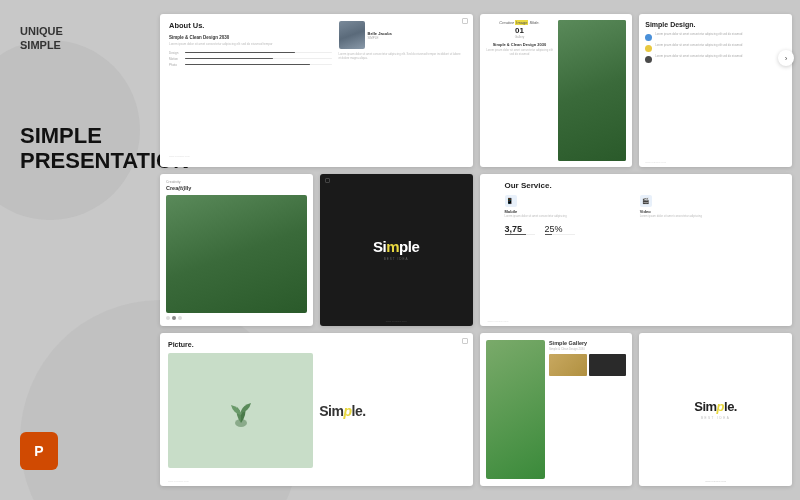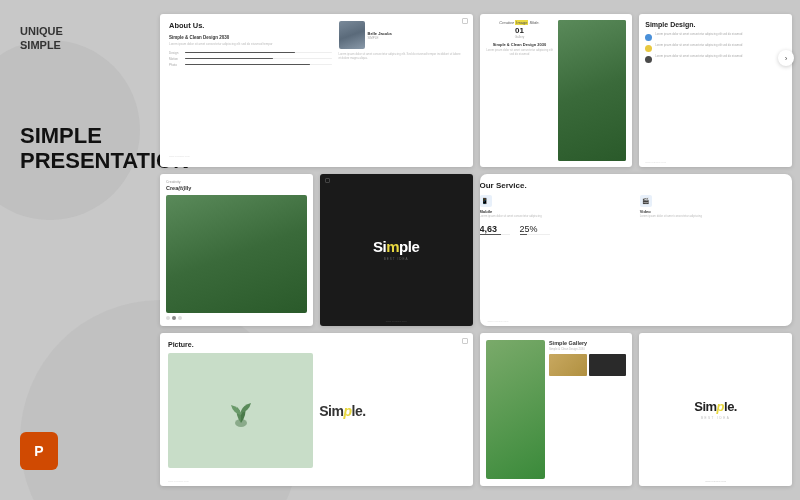--- a/index.html
+++ b/index.html
@@ -239,37 +239,37 @@
     </div>
   </div>
 
   <div class="slide-thumb" style="grid-column:2/3; grid-row:2/3; background:#1a1a1a !important; display:flex; align-items:center; justify-content:center; flex-direction:column; position:relative;">
     <div style="position:absolute;top:4px;left:5px;width:5px;height:5px;border:0.7px solid #444;border-radius:1px;"></div>
     <div style="font-size:15px; font-weight:700; color:#fff; letter-spacing:-0.5px;">Si<span style="color:#e8d840;">m</span>ple</div>
     <div style="font-size:3px; color:#666; margin-top:2px; letter-spacing:1px;">BEST IDEA</div>
     <div style="position:absolute; bottom:3px; font-size:2.5px; color:#444;">www.example.com</div>
   </div>
 
-  <div class="slide-thumb" style="grid-column:3/5; grid-row:2/3; padding:7px 0; position:relative;border-radius:7px;">
+  <div class="slide-thumb" style="grid-column:3/5; grid-row:2/3; padding:7px 25px; position:relative;">
     <div style="font-size:8px; font-weight:700; color:#222; margin-bottom:5px;">Our Service.</div>
     <div style="display:flex; gap:8px;">
       <div style="flex:1;">
         <div style="width:12px;height:12px;background:#e8f0fa;border-radius:2px;margin-bottom:2px;display:flex;align-items:center;justify-content:center;font-size:6px;">📱</div>
         <div style="font-size:4px; font-weight:700; color:#333; margin-bottom:1px;">Mobile</div>
         <div style="font-size:2.8px; color:#bbb; line-height:1.4;">Lorem ipsum dolor sit amet consectetur adipiscing</div>
       </div>
       <div style="flex:1;">
         <div style="width:12px;height:12px;background:#e8f0fa;border-radius:2px;margin-bottom:2px;display:flex;align-items:center;justify-content:center;font-size:6px;">🎬</div>
         <div style="font-size:4px; font-weight:700; color:#333; margin-bottom:1px;">Video</div>
         <div style="font-size:2.8px; color:#bbb; line-height:1.4;">Lorem ipsum dolor sit amet consectetur adipiscing</div>
       </div>
     </div>
     <div style="display:flex; gap:10px; margin-top:5px;">
       <div>
-        <div style="font-size:9px; font-weight:700; color:#222;">4,63</div>
+        <div style="font-size:9px; font-weight:700; color:#222;">3,75</div>
         <div style="width:30px;height:1.5px;background:#eee;">
             <div style="width:70%;height:100%;background:#555;"></div>
           </div>
       </div>
       <div>
         <div style="font-size:9px; font-weight:400; color:#222;">25%</div>
         <div style="width:30px;height:1.5px;background:#eee;">
             <div style="width:25%;height:100%;background:#555;"></div>
           </div>
       </div>

